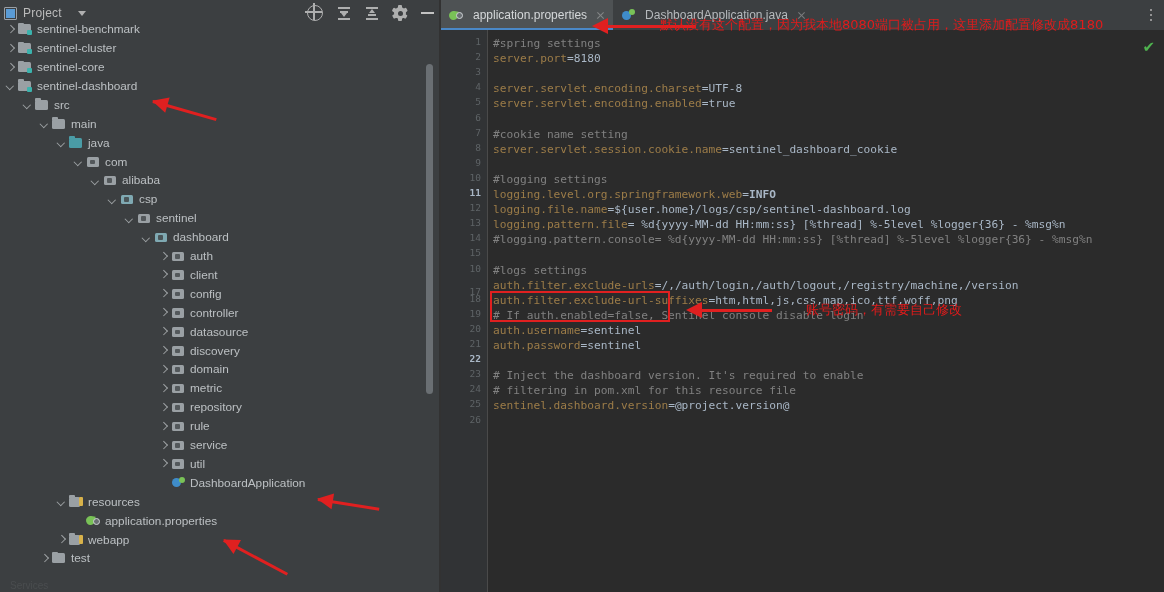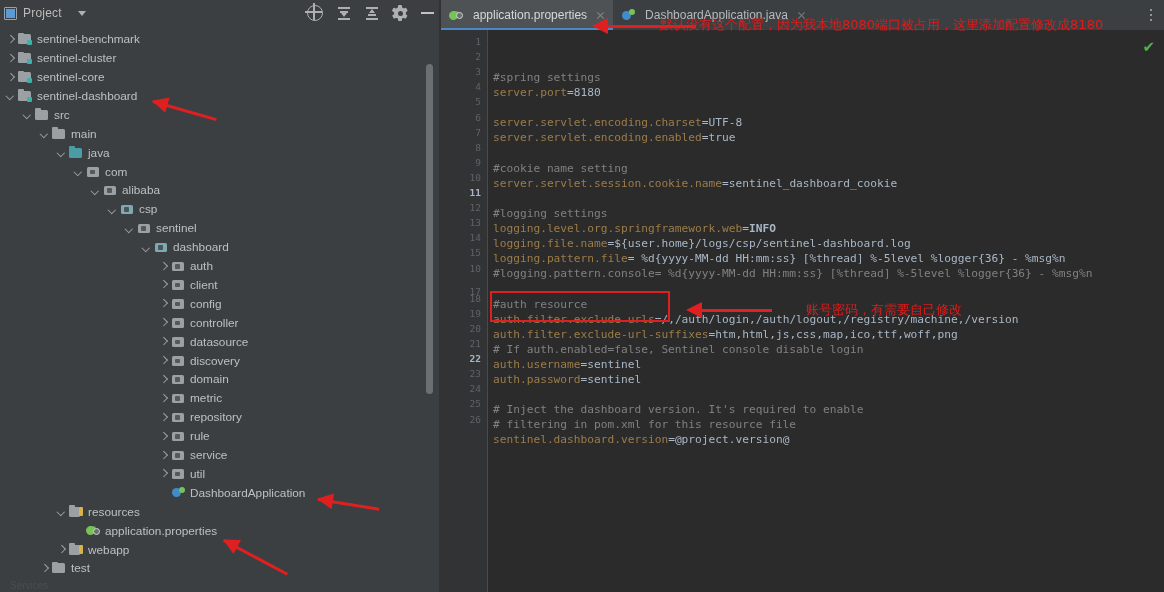--- a/index.html
+++ b/index.html
@@ -63,21 +63,21 @@
   .gear-wrap{position:relative;width:14px;height:14px;}
   .gear-wrap .tooth{position:absolute;left:5.2px;top:-1px;width:3.6px;height:16px;background:#c3c3c3;border-radius:1px;}
   .gear-wrap .tooth.t2{transform:rotate(60deg);}
   .gear-wrap .tooth.t3{transform:rotate(120deg);}
   .gear-wrap .hub{position:absolute;left:1px;top:1px;width:12px;height:12px;border-radius:50%;background:#c3c3c3;}
   .gear-wrap .hole{position:absolute;left:4.6px;top:4.6px;width:5px;height:5px;border-radius:50%;background:#3c3f41;}
   
   .ico-min{width:13px;height:1.8px;background:#c3c3c3;}
 
   
-  #tree{position:absolute;top:30px;left:0;width:440px;height:560px;}
+  #tree{position:absolute;top:20px;left:0;width:440px;height:560px;}
   .trow{
     position:absolute;left:0;height:18.5px;display:flex;align-items:center;
     white-space:nowrap;font-size:11.8px;color:#b8bcbf;
   }
   .arrow{
     width:9px;height:9px;display:inline-block;position:relative;flex:0 0 auto;margin-right:3px;
   }
   .arrow.r::after{
     content:"";position:absolute;left:2px;top:1px;width:4.5px;height:4.5px;
     border-right:1.4px solid #9fa3a6;border-top:1.4px solid #9fa3a6;transform:rotate(45deg);
@@ -189,21 +189,21 @@
   #code-area{position:absolute;left:0;top:30px;right:0;bottom:0;background:#2b2b2b;}
   #gutter{
     position:absolute;left:0;top:0;width:46px;bottom:0;background:#313335;
   }
   #gutter-sep{position:absolute;left:46px;top:0;width:1px;bottom:0;background:#4a4a4a;}
   .lnum{
     position:absolute;right:6px;font-family:"DejaVu Sans Mono",monospace;font-size:9.5px;
     color:#5e6366;text-align:right;
   }
   .lnum.hl{color:#a9b7c6;font-weight:bold;}
-  #code{position:absolute;left:52px;top:0;right:0;bottom:0;margin-top:34px;}
+  #code{position:absolute;left:52px;top:0;right:0;bottom:0;}
   .cline{
     position:absolute;left:0;white-space:pre;
     font-family:"DejaVu Sans Mono",monospace;font-size:11.2px;line-height:15px;
   }
   .c-comment{color:#808080;}
   .c-key{color:#9c7c48;}
   .c-eq{color:#a9b7c6;}
   .c-val2{color:#a9b7c6;}
   .c-bold{color:#a9b7c6;font-weight:bold;}
 
@@ -538,21 +538,21 @@
         <div class="cline" style="top: 81.5px;"></div>
         <div class="cline" style="top: 96.6px;"><span class="c-comment">#cookie name setting</span></div>
         <div class="cline" style="top: 111.7px;"><span class="c-key">server.servlet.session.cookie.name</span><span class="c-eq">=</span><span class="c-val2">sentinel_dashboard_cookie</span></div>
         <div class="cline" style="top: 126.8px;"></div>
         <div class="cline" style="top: 141.9px;"><span class="c-comment">#logging settings</span></div>
         <div class="cline" style="top: 157px;"><span class="c-key">logging.level.org.springframework.web</span><span class="c-eq">=</span><span class="c-bold">INFO</span></div>
         <div class="cline" style="top: 172.1px;"><span class="c-key">logging.file.name</span><span class="c-eq">=</span><span class="c-val2">${user.home}/logs/csp/sentinel-dashboard.log</span></div>
         <div class="cline" style="top: 187.2px;"><span class="c-key">logging.pattern.file</span><span class="c-eq">=</span><span class="c-val2"> %d{yyyy-MM-dd HH:mm:ss} [%thread] %-5level %logger{36} - %msg%n</span></div>
         <div class="cline" style="top: 202.3px;"><span class="c-comment">#logging.pattern.console= %d{yyyy-MM-dd HH:mm:ss} [%thread] %-5level %logger{36} - %msg%n</span></div>
         <div class="cline" style="top: 217.4px;"></div>
-        <div class="cline" style="top: 232.5px;"><span class="c-comment">#auth resource</span></div>
+        <div class="cline" style="top: 232.5px;"><span class="c-comment">#logs settings</span></div>
         <div class="cline" style="top: 262.7px;"><span class="c-key">auth.filter.exclude-url-suffixes</span><span class="c-eq">=</span><span class="c-val2">htm,html,js,css,map,ico,ttf,woff,png</span></div>
         <div class="cline" style="top: 247.6px;"><span class="c-key">auth.filter.exclude-urls</span><span class="c-eq">=</span><span class="c-val2">/,/auth/login,/auth/logout,/registry/machine,/version</span></div>
         <div class="cline" style="top: 277.8px;"><span class="c-comment"># If auth.enabled=false, Sentinel console disable login</span></div>
         <div class="cline" style="top: 292.9px;"><span class="c-key">auth.username</span><span class="c-eq">=</span><span class="c-val2">sentinel</span></div>
         <div class="cline" style="top: 308px;"><span class="c-key">auth.password</span><span class="c-eq">=</span><span class="c-val2">sentinel</span></div>
         <div class="cline" style="top: 323.1px;"></div>
         <div class="cline" style="top: 338.2px;"><span class="c-comment"># Inject the dashboard version. It's required to enable</span></div>
         <div class="cline" style="top: 353.3px;"><span class="c-comment"># filtering in pom.xml for this resource file</span></div>
         <div class="cline" style="top: 368.4px;"><span class="c-key">sentinel.dashboard.version</span><span class="c-eq">=</span><span class="c-val2">@project.version@</span></div>
         <div class="cline" style="top: 383.5px;"></div>

